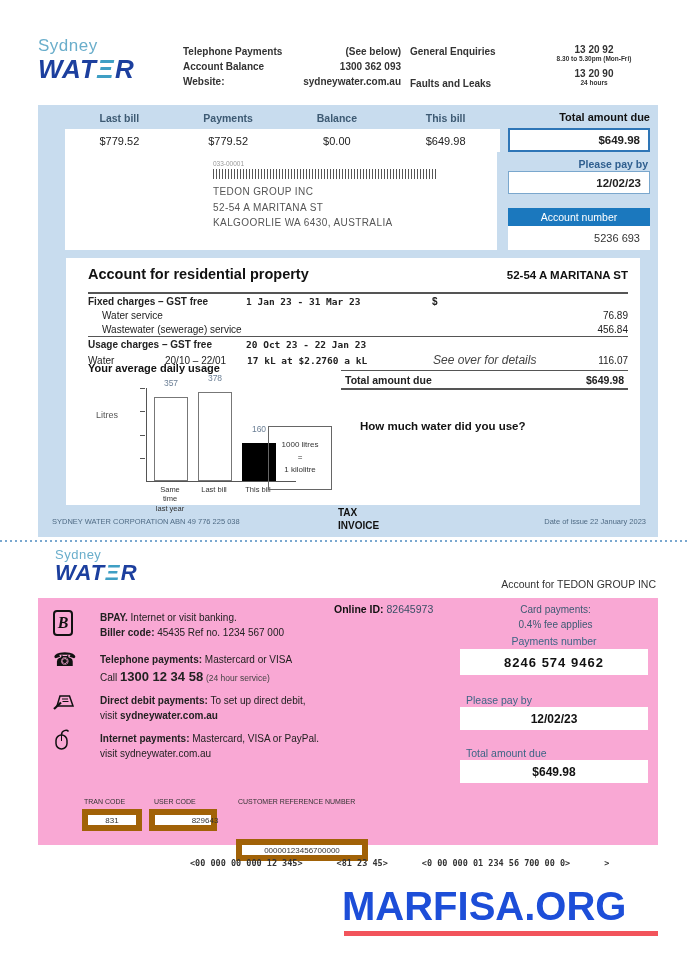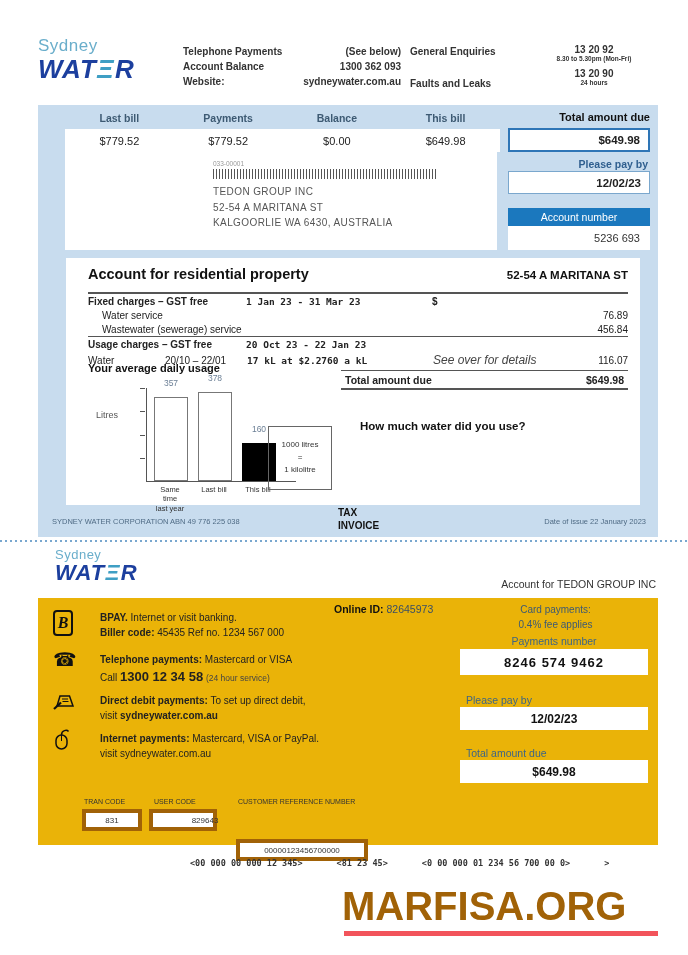--- a/index.html
+++ b/index.html
@@ -80,47 +80,47 @@
   
   .corp   { position:absolute; left:14px;  top:412px; font-size:7.5px; color:#4f6b85; }
   .tax    { position:absolute; left:300px; top:402px; font-size:10px; font-weight:bold; white-space:pre-line; line-height:1.25; color:#111; }
   .issue  { position:absolute; right:12px; top:412px; font-size:7.5px; color:#4f6b85; }
 
   .perf { position:absolute; left:0; top:540px; width:688px; height:2px; background:repeating-linear-gradient(90deg,#79a7cf 0 2px,transparent 2px 5px); }
 
   .account-for { position:absolute; right:32px; top:578px; font-size:10.5px; color:#333; }
 
   
-  .panel2 { position:absolute; left:38px; top:598px; width:620px; height:247px; background:#eab308; font-size:10px; }
+  .panel2 { position:absolute; left:38px; top:598px; width:620px; height:247px; background:#f9a8d4; font-size:10px; }
   .online-id { position:absolute; left:296px; top:5px; font-size:10.5px; color:#3a4f66; }
   .online-id b { color:#111; }
   .method { position:absolute; left:62px; width:310px; line-height:1.5; color:#222; }
   .m1 { top:12px; } .m2 { top:54px; } .m3 { top:95px; } .m4 { top:133px; }
   .micon { position:absolute; left:15px; color:#111; }
   .i1 { top:12px; } .i2 { top:50px; font-size:19px; } .i3 { top:94px; } .i4 { top:130px; }
   .bpay-badge { width:20px; height:26px; border:2px solid #111; border-radius:4px; font-weight:bold; font-style:italic; font-size:16px; display:flex; align-items:center; justify-content:center; font-family:"Liberation Serif",serif; }
   .call-num { font-weight:bold; font-size:13px; }
   .small-note { font-size:8.5px; color:#444; }
   .card-pay  { position:absolute; left:430px; top:5px; width:175px; text-align:center; white-space:pre-line; color:#3d5a73; line-height:1.45; }
   .pn-label  { position:absolute; left:422px; top:37px; width:188px; text-align:center; color:#3d6585; font-size:10.5px; }
   .pn-box    { position:absolute; left:422px; top:51px;  width:188px; height:26px; background:#fff; display:flex; align-items:center; justify-content:center; font-weight:bold; font-size:13px; letter-spacing:1px; color:#111; }
   .pb2-label { position:absolute; left:428px; top:96px;  color:#3d6585; font-size:10.5px; }
   .pb2-box   { position:absolute; left:422px; top:109px; width:188px; height:23px; background:#fff; display:flex; align-items:center; justify-content:center; font-weight:bold; font-size:12px; color:#111; }
   .td2-label { position:absolute; left:428px; top:149px; color:#3d6585; font-size:10.5px; }
   .td2-box   { position:absolute; left:422px; top:162px; width:188px; height:23px; background:#fff; display:flex; align-items:center; justify-content:center; font-weight:bold; font-size:12px; color:#111; }
   .code-label { position:absolute; top:200px; font-size:7px; color:#333; }
   .cl1 { left:46px; } .cl2 { left:116px; } .cl3 { left:200px; }
-  .cbox { position:absolute; top:211px; height:22px; background:#fff; border:4px solid #a16207; display:flex; align-items:center; justify-content:center; font-size:8px; color:#333; }
+  .cbox { position:absolute; top:211px; height:22px; background:#fff; border:6px solid #a16207; display:flex; align-items:center; justify-content:center; font-size:8px; color:#333; }
   .cb1 { left:44px;  width:60px; }
   .cb2 { left:111px; width:68px;padding-left:44px; }
   .cb3 { left:198px; width:132px;margin-top:30px; }
 
   .micr { position:absolute; left:190px; top:858px; display:flex; gap:34px; font-family:"DejaVu Sans Mono",monospace; font-size:8.5px; font-weight:bold; color:#333; }
 
-  .brand { position:absolute; left:342px; top:884px; font-size:40px; font-weight:bold; color:#a16207; }
+  .brand { position:absolute; left:342px; top:884px; font-size:40px; font-weight:bold; color:#1d4ed8; }
   .brand-underline { position:absolute; left:344px; top:931px; width:314px; height:5px; background:#f2545b; }
 </style>
 </head>
 <body>
 
 <div class="page">
 
   <div class="logo" id="logo1">
     <span class="syd">Sydney</span>
     <span class="wat"><span>WAT</span><span class="e">Ξ</span><span>R</span></span>

